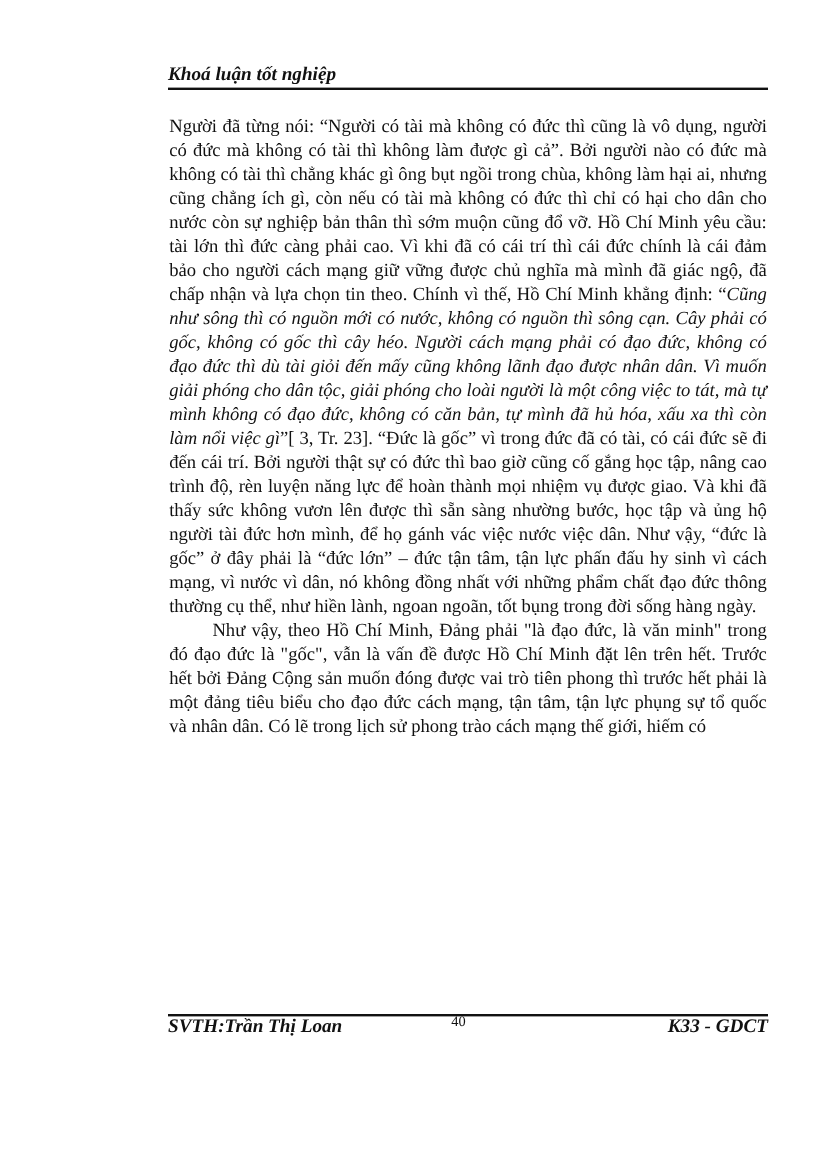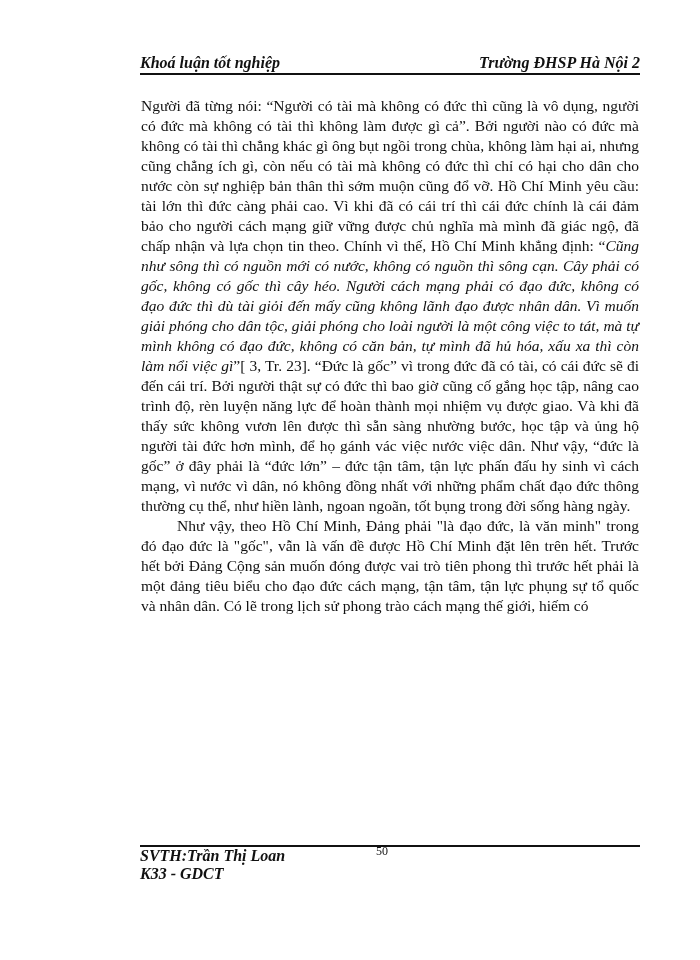--- a/index.html
+++ b/index.html
@@ -11,35 +11,34 @@
   .rule { position: absolute; left: 140px; width: 500px; height: 0; border-top: 2px solid #111; }
   .rule.top { top: 73px; }
   .rule.bottom { top: 845px; }
   .body-text { position: absolute; left: 141px; top: 96px; width: 498px;
                font-size: 15.5px; line-height: 20px; text-align: justify; }
   .body-text p { margin: 0; }
   .body-text .indent { text-indent: 36px; font-family: Liberation Serif, serif; }
   .body-text em { font-style: italic; }
   .footer { position: absolute; left: 140px; top: 847px; width: 500px; height: 20px;
             display: flex; justify-content: space-between; align-items: flex-start;
-            font-weight: bold; font-style: italic; font-size: 16px; flex-direction: column; }
+            font-weight: bold; font-style: italic; font-size: 16px; }
   .page-num { position: absolute; left: 376px; top: 844px; font-size: 12px; font-weight: normal; font-style: normal; }
 </style>
 </head>
 <body>
 
 <div class="header">
   <span>Khoá luận tốt nghiệp</span>
-  <span>Trường ĐHSP Hà Nội 2</span>
 </div>
 <div class="rule top"></div>
 
 <div class="body-text">
   <p><span>Người đã từng nói: “Người có tài mà không có đức thì cũng là vô dụng, người có đức mà không có tài thì không làm được gì cả”.  Bởi người nào có đức mà không có tài thì chẳng khác gì ông bụt ngồi trong chùa, không làm hại ai, nhưng cũng chẳng ích gì, còn nếu có tài mà không có đức thì chỉ có hại cho dân cho nước còn sự nghiệp bản thân thì sớm muộn cũng đổ vỡ. Hồ Chí Minh yêu cầu: tài lớn thì đức càng phải cao. Vì khi đã có cái trí thì cái đức chính là cái đảm bảo cho người cách mạng giữ vững được chủ nghĩa mà mình đã giác ngộ, đã chấp nhận và lựa chọn tin theo. Chính vì thế, Hồ Chí Minh khẳng định: “</span><em>Cũng như sông thì có nguồn mới có nước, không có nguồn thì sông cạn. Cây phải có gốc, không có gốc thì cây héo. Người cách mạng phải có đạo đức, không có đạo đức thì dù tài giỏi đến mấy cũng không lãnh đạo được nhân dân. Vì muốn giải phóng cho dân tộc, giải phóng cho loài người là một công việc to tát, mà tự mình không có đạo đức, không có căn bản, tự mình đã hủ hóa, xấu xa thì còn làm nổi việc gì</em><span>”[ 3, Tr. 23]. “Đức là gốc” vì trong đức đã có tài, có cái đức sẽ đi đến cái trí. Bởi người thật sự có đức thì bao giờ cũng cố gắng học tập, nâng cao trình độ, rèn luyện năng lực để hoàn thành mọi nhiệm vụ được giao. Và khi đã thấy sức không vươn lên được thì sẵn sàng nhường bước, học tập và ủng hộ người tài đức hơn mình, để họ gánh vác việc nước việc dân. Như vậy, “đức là gốc” ở đây phải là “đức lớn” – đức tận tâm, tận lực phấn đấu hy sinh vì cách mạng, vì nước vì dân, nó không đồng nhất với những phẩm chất đạo đức thông thường cụ thể, như hiền lành, ngoan ngoãn, tốt bụng trong đời sống hàng ngày.</span></p>
   <p class="indent">Như vậy, theo Hồ Chí Minh, Đảng phải "là đạo đức, là văn minh" trong đó đạo đức là "gốc", vẫn là vấn đề được Hồ Chí Minh đặt lên trên hết. Trước hết bởi Đảng Cộng sản muốn đóng được vai trò tiên phong thì trước hết phải là một đảng tiêu biểu cho đạo đức cách mạng, tận tâm, tận lực phụng sự tổ quốc và nhân dân. Có lẽ trong lịch sử phong trào cách mạng thế giới, hiếm có</p>
 </div>
 
 <div class="rule bottom"></div>
 <div class="footer">
   <span>SVTH:Trần Thị Loan</span>
   <span>K33 - GDCT</span>
 </div>
-<span class="page-num">50</span>
+<span class="page-num">40</span>
 
 </body></html>

